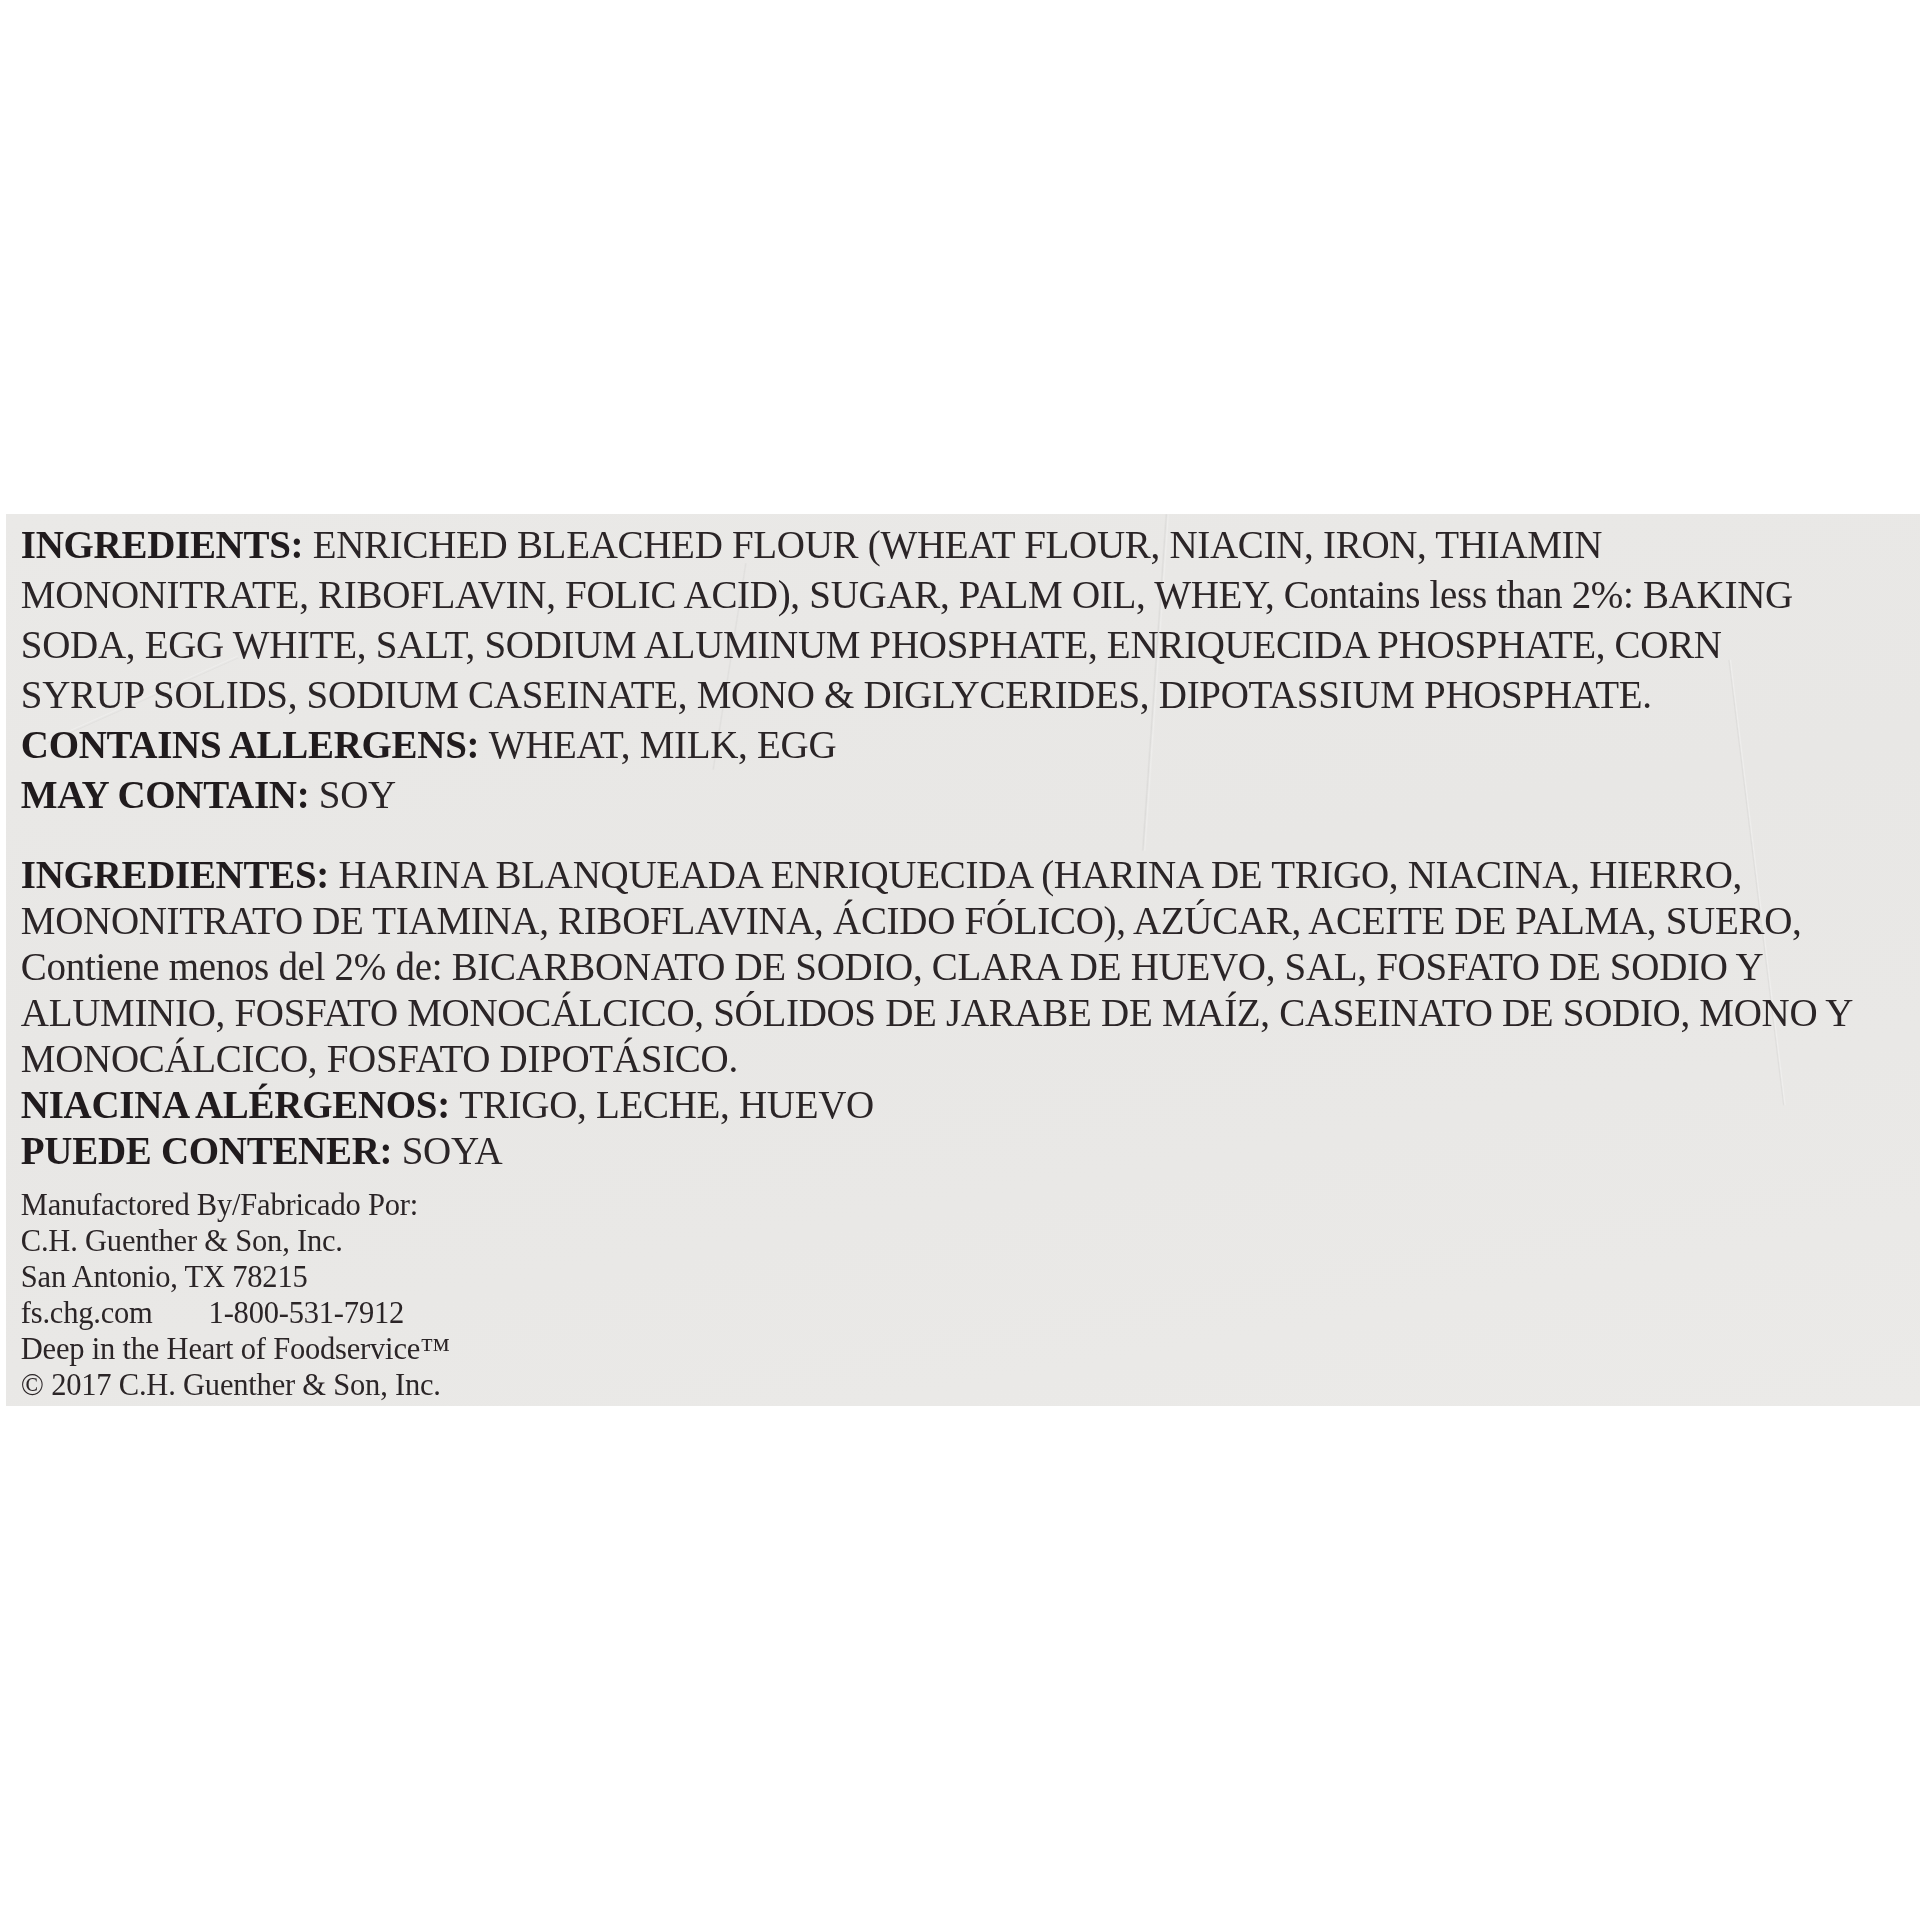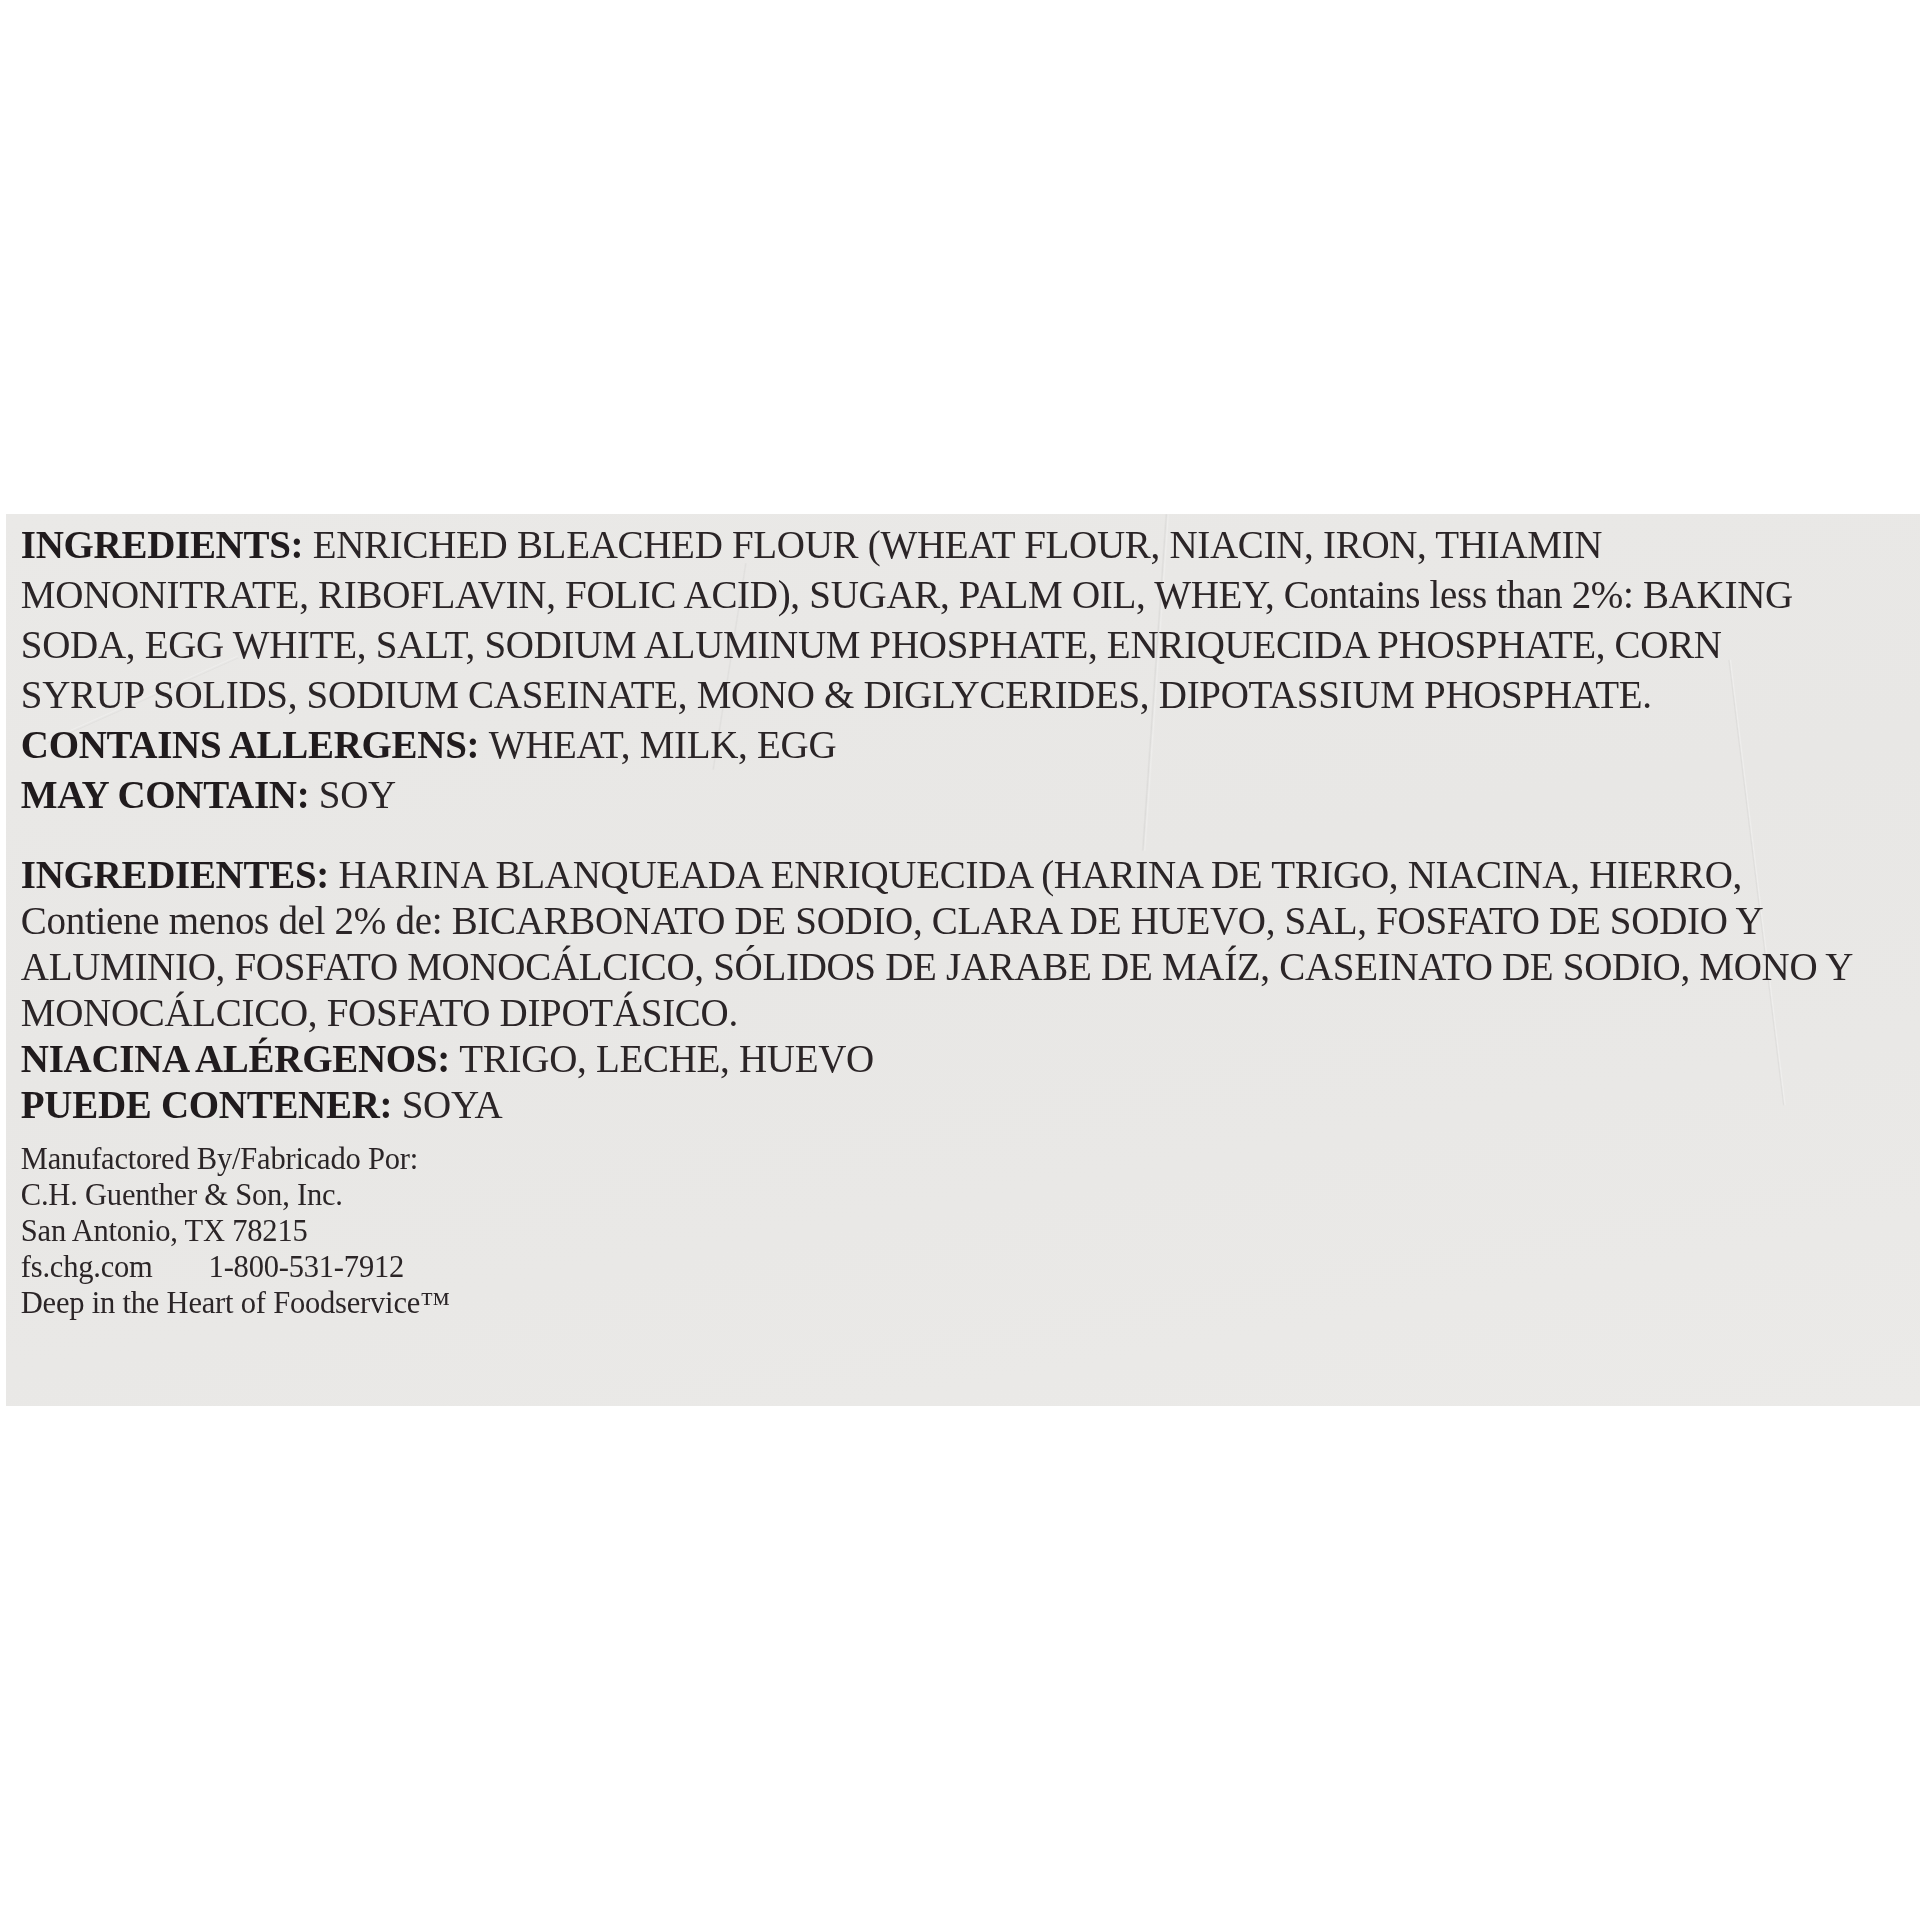--- a/index.html
+++ b/index.html
@@ -104,31 +104,33 @@
         <div class="line"><span class="b">INGREDIENTS: </span><span>ENRICHED BLEACHED FLOUR (WHEAT FLOUR, NIACIN, IRON, THIAMIN</span></div>
         <div class="line"><span class="b"></span><span>MONONITRATE, RIBOFLAVIN, FOLIC ACID), SUGAR, PALM OIL, WHEY, Contains less than 2%: BAKING</span></div>
         <div class="line"><span class="b"></span><span>SODA, EGG WHITE, SALT, SODIUM ALUMINUM PHOSPHATE, ENRIQUECIDA PHOSPHATE, CORN</span></div>
         <div class="line"><span class="b"></span><span>SYRUP SOLIDS, SODIUM CASEINATE, MONO &amp; DIGLYCERIDES, DIPOTASSIUM PHOSPHATE.</span></div>
         <div class="line"><span class="b">CONTAINS ALLERGENS: </span><span>WHEAT, MILK, EGG</span></div>
         <div class="line"><span class="b">MAY CONTAIN: </span><span>SOY</span></div>
       </div>
 
       <div class="sec-es">
         <div class="line"><span class="b">INGREDIENTES: </span><span>HARINA BLANQUEADA ENRIQUECIDA (HARINA DE TRIGO, NIACINA, HIERRO,</span></div>
+        <div class="line"><span class="b"></span><span>MONONITRATO DE TIAMINA, RIBOFLAVINA, ÁCIDO FÓLICO), AZÚCAR, ACEITE DE PALMA, SUERO,</span></div>
         <div class="line"><span class="b"></span><span>Contiene menos del 2% de: BICARBONATO DE SODIO, CLARA DE HUEVO, SAL, FOSFATO DE SODIO Y</span></div>
         <div class="line"><span class="b"></span><span>ALUMINIO, FOSFATO MONOCÁLCICO, SÓLIDOS DE JARABE DE MAÍZ, CASEINATO DE SODIO, MONO Y</span></div>
         <div class="line"><span class="b"></span><span>MONOCÁLCICO, FOSFATO DIPOTÁSICO.</span></div>
         <div class="line"><span class="b">NIACINA ALÉRGENOS: </span><span>TRIGO, LECHE, HUEVO</span></div>
         <div class="line"><span class="b">PUEDE CONTENER: </span><span>SOYA</span></div>
       </div>
 
       <div class="sec-mfr">
         <div class="line">Manufactored By/Fabricado Por:</div>
         <div class="line">C.H. Guenther &amp; Son, Inc.</div>
         <div class="line">San Antonio, TX 78215</div>
         <div class="line"><span>fs.chg.com</span><span class="phone-gap"></span><span>1-800-531-7912</span></div>
         <div class="line">Deep in the Heart of Foodservice™</div>
+        <div class="line">© 2017 C.H. Guenther &amp; Son, Inc.</div>
       </div>
 
     </div>
   </div>
 </div>
 
 
 </body></html>

